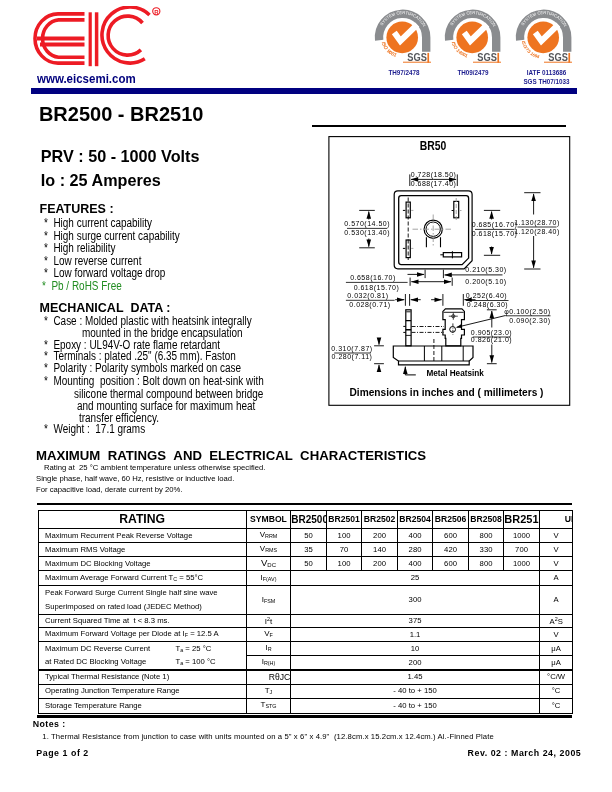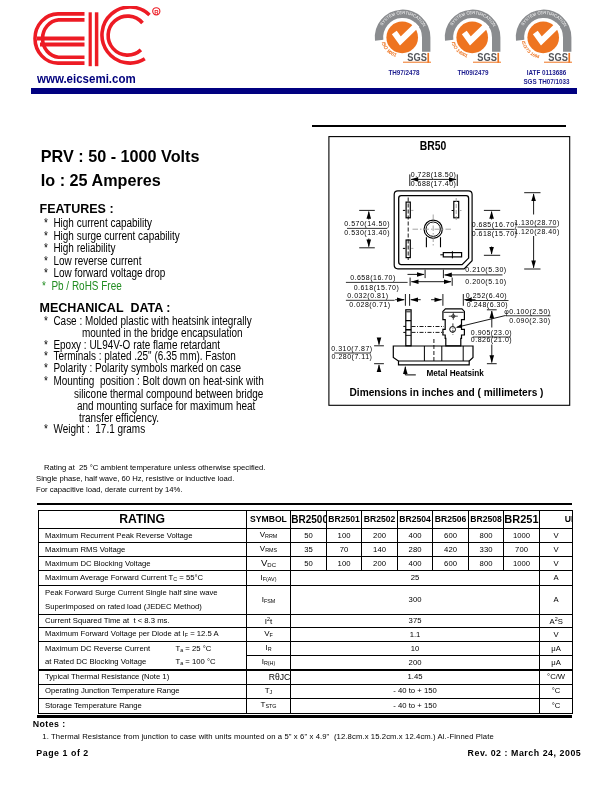--- a/index.html
+++ b/index.html
@@ -76,20 +76,21 @@
 <circle cx="29.2" cy="29.4" r="15.8" fill="#EE7420"></circle>
 <path d="M21.3,24.4 L27.4,32.9 L44.2,16.6" fill="none" stroke="#fff" stroke-width="6"></path>
 <text x="34.3" y="53" font-size="10.4" font-weight="bold" fill="#54565a" font-family="Liberation Sans, sans-serif" textLength="19.6" lengthAdjust="spacingAndGlyphs">SGS</text>
 <rect x="30" y="53.7" width="28" height="1" fill="#EE7420"></rect>
 <rect x="54.4" y="44.9" width="1.7" height="9.8" fill="#EE7420"></rect>
 </svg></div>
 <div class="abs b" style="left:404px;top:69.8px;font-size:6.3px;color:#1b1b8e;transform:translateX(-50%);">TH97/2478</div>
 <div class="abs b" style="left:473px;top:69.8px;font-size:6.3px;color:#1b1b8e;transform:translateX(-50%);">TH09/2479</div>
 <div class="abs b" style="left:546.5px;top:68.8px;font-size:6.3px;color:#1b1b8e;text-align:center;transform:translateX(-50%);line-height:8.8px;">IATF 0113686<br>SGS TH07/1033</div>
 
+<div class="abs b" style="left:38.9px;top:103.6px;font-size:20px;">BR2500 - BR2510</div>
 <div class="abs" style="left:311.8px;top:125.2px;width:254.6px;height:1.5px;background:#000;"></div>
 <div class="abs b" style="left:40.8px;top:148.2px;font-size:16.2px;">PRV : 50 - 1000 Volts</div>
 <div class="abs b" style="left:40.8px;top:171.8px;font-size:16.2px;">Io : 25 Amperes</div>
 
 <div class="abs b" style="left:39.5px;top:203px;font-size:12.5px;">FEATURES :</div>
 <div class="abs n" style="left:43.5px;top:216.8px;">*&nbsp;&nbsp;High current capability</div>
 <div class="abs n" style="left:43.5px;top:229.6px;">*&nbsp;&nbsp;High surge current capability</div>
 <div class="abs n" style="left:43.5px;top:242.3px;">*&nbsp;&nbsp;High reliability</div>
 <div class="abs n" style="left:43.5px;top:255.1px;">*&nbsp;&nbsp;Low reverse current</div>
 <div class="abs n" style="left:43.5px;top:267.3px;">*&nbsp;&nbsp;Low forward voltage drop</div>
@@ -264,23 +265,24 @@
 </g>
 <text x="352" y="351.1" font-size="7" letter-spacing="0.5" text-anchor="middle">0.310(7.87)</text>
 <text x="352" y="359.1" font-size="7" letter-spacing="0.5" text-anchor="middle">0.280(7.11)</text>
 
 <path d="M415.8,374.9 H405.3 V366.7" fill="none" stroke="#000" stroke-width="1" marker-end="url(#mA)"></path>
 <text x="426.5" y="375.6" font-size="8.2" font-weight="bold">Metal Heatsink</text>
 <text x="446.5" y="395.8" font-size="11.5" font-weight="bold" text-anchor="middle" textLength="194" lengthAdjust="spacingAndGlyphs">Dimensions in inches and ( millimeters )</text>
 </svg>
 </div>
 
+<div class="abs b" style="left:35.9px;top:449.4px;font-size:13.2px;">MAXIMUM&nbsp;&nbsp;RATINGS&nbsp;&nbsp;AND&nbsp;&nbsp;ELECTRICAL&nbsp;&nbsp;CHARACTERISTICS</div>
 <div class="abs" style="left:44px;top:464.3px;font-size:7.7px;">Rating at&nbsp;&nbsp;25 °C ambient temperature unless otherwise specified.</div>
 <div class="abs" style="left:36px;top:475.3px;font-size:7.7px;">Single phase, half wave, 60 Hz, resistive or inductive load.</div>
-<div class="abs" style="left:36px;top:486.4px;font-size:7.7px;">For capacitive load, derate current by 14%.</div>
+<div class="abs" style="left:36px;top:486.4px;font-size:7.7px;">For capacitive load, derate current by 20%.</div>
 
 <div class="abs" style="left:37.2px;top:502.8px;width:535.3px;height:2.6px;background:#000;"></div>
 <div class="abs" style="left:37.2px;top:715.3px;width:535.3px;height:2.6px;background:#000;"></div>
 
 <div class="abs" style="left:37.5px;top:510px;">
 <table class="rt" style="width:535px;border:1.5px solid #000;">
 <colgroup>
 <col style="width:208.2px">
           <col style="width:44.6px">
           <col style="width:35.5px">

